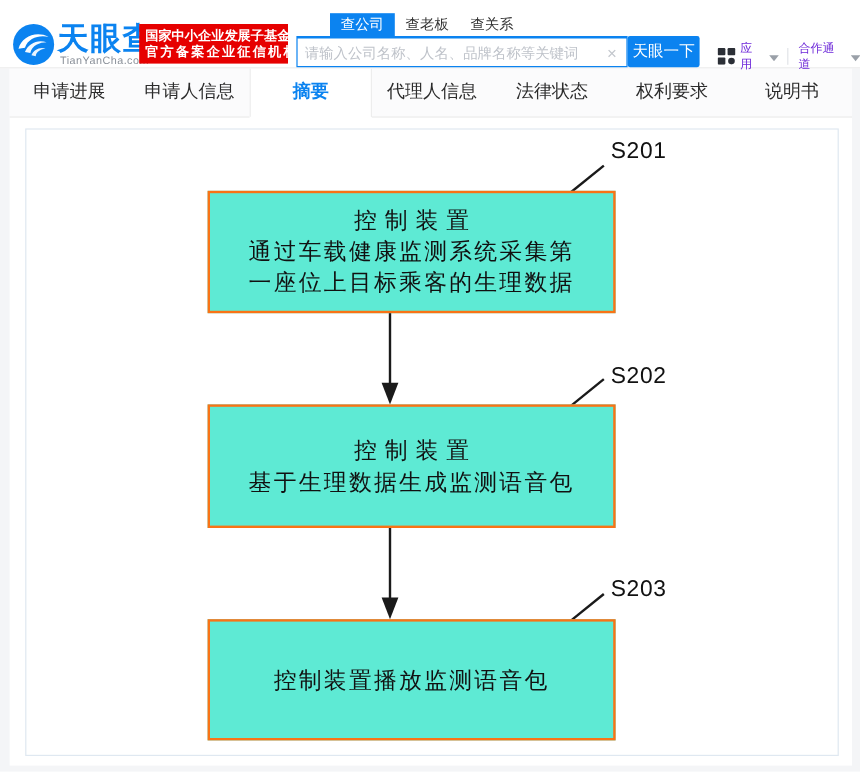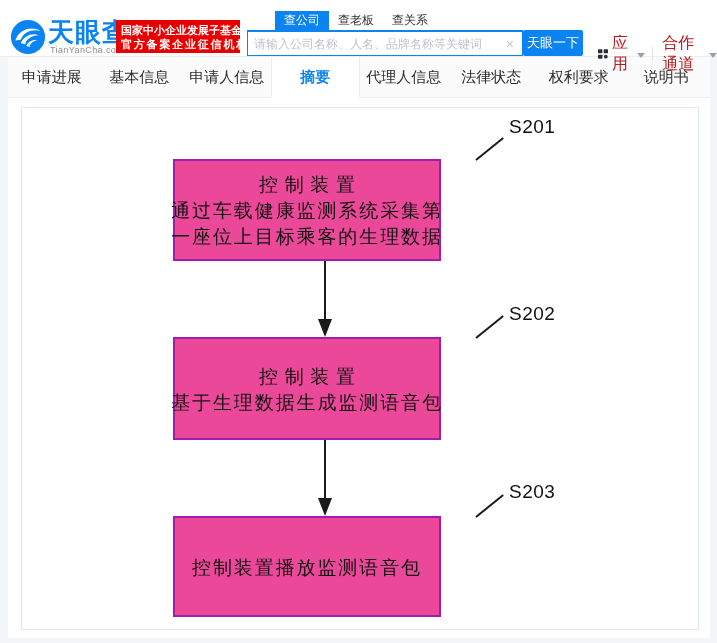--- a/index.html
+++ b/index.html
@@ -46,21 +46,21 @@
   }
   .search-box input::placeholder { color:#bfc3ca; }
   .clear-icon { font-size:14px; color:#c3c7cd; padding:0 8px; cursor:pointer; line-height:24px; }
   .search-btn {
     position:absolute; left:523px; top:30px; width:60px; height:26px;
     background:#0b83f0; color:#fff; font-size:13px; border:none; border-radius:2px;
     cursor:pointer; font-family:"Liberation Sans", sans-serif;
   }
   .apps-group { position:absolute; left:598px; top:33px; display:flex; align-items:center; }
   .apps-grid-icon { width:15px; height:14px; margin-right:4px; }
-  .hmenu-label { font-size:16px; color:#b91c1c; cursor:pointer; }
+  .hmenu-label { font-size:10px; color:#6d28d9; cursor:pointer; }
   .caret {
     display:inline-block; width:0; height:0; margin:2px 0 0 4px;
     border-left:4px solid transparent; border-right:4px solid transparent; border-top:5px solid #9aa0a8;
   }
   .hdivider { width:1px; height:14px; background:#e1e4e8; margin:0 9px 0 7px; }
 
   
   .container {
     position:absolute; left:8px; top:57px; width:702px; height:581px; background:#fff;
   }
@@ -73,21 +73,21 @@
     background:#fff; color:#0b83f0; font-weight:bold;
     border-left:1px solid #ededed; border-right:1px solid #ededed; border-bottom-color:#fff;
   }
   .card {
     position:absolute; left:13px; top:50px; width:678px; height:523px;
     background:#fff; border:1px solid #dfe8f1;
   }
 
   
   .fc-box {
-    position:absolute; left:151px; width:268px; border:2px solid #a21caf; background:#ec4899;
+    position:absolute; left:151px; width:340px; border:2px solid #f97316; background:#5eead4;
     display:flex; flex-direction:column; justify-content:center; align-items:center;
     font-family:"DejaVu Serif", serif; color:#111; font-size:19px; line-height:26px;
     text-align:center;
   }
   .fc-box .head-line { letter-spacing:.35em; text-indent:.35em; }
   .fc-box .body-line { letter-spacing:.1em; white-space:nowrap; }
   #box1 { top:51px;  height:102px; }
   #box2 { top:229px; height:103px; }
   #box3 { top:408px; height:101px; }
   .s-label {
@@ -150,21 +150,20 @@
     <span class="caret"></span>
     <span class="hdivider"></span>
     <span class="hmenu-label">合作通道</span>
     <span class="caret"></span>
   </div>
 </div>
 
 <div class="container">
   <div class="tabbar">
     <div class="tab">申请进展</div>
-    <div class="tab">基本信息</div>
     <div class="tab">申请人信息</div>
     <div class="tab active">摘要</div>
     <div class="tab">代理人信息</div>
     <div class="tab">法律状态</div>
     <div class="tab">权利要求</div>
     <div class="tab">说明书</div>
   </div>
 
   <div class="card">
 

